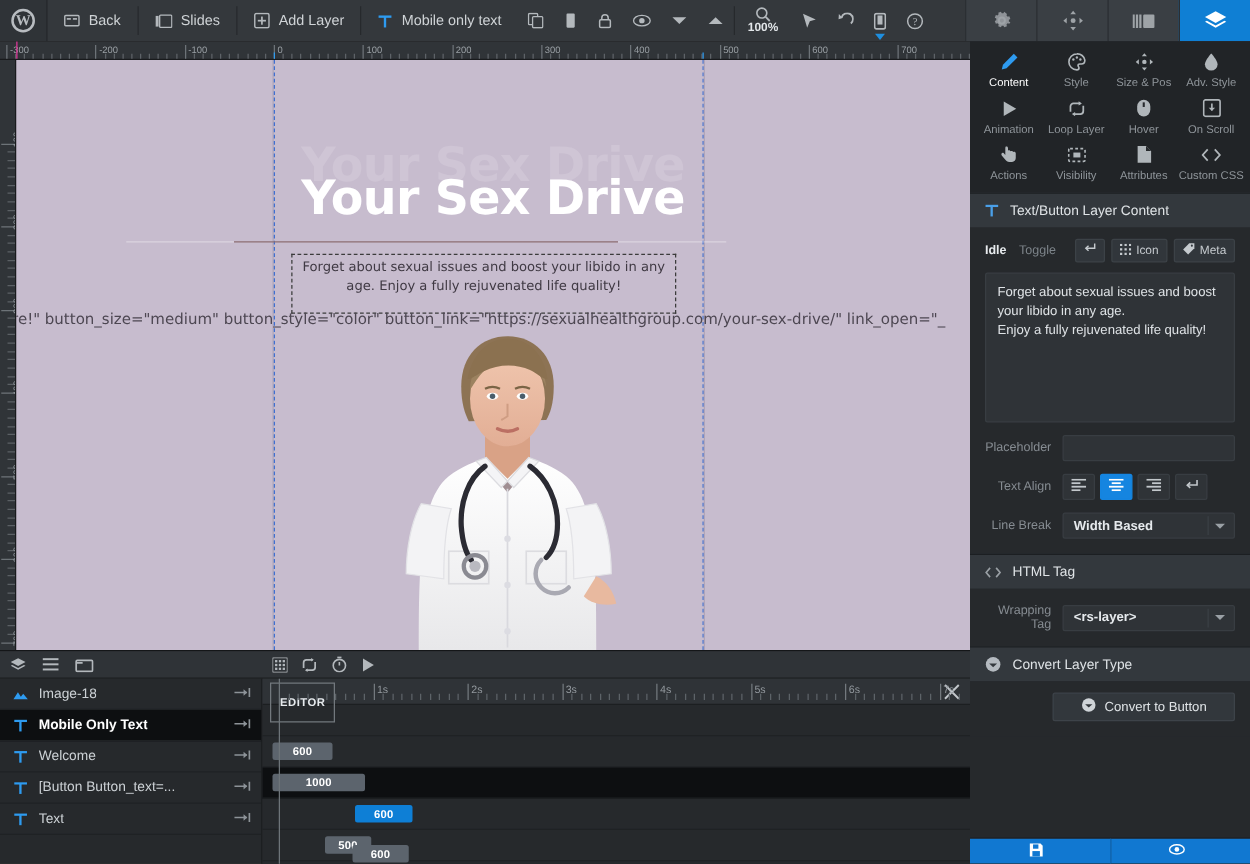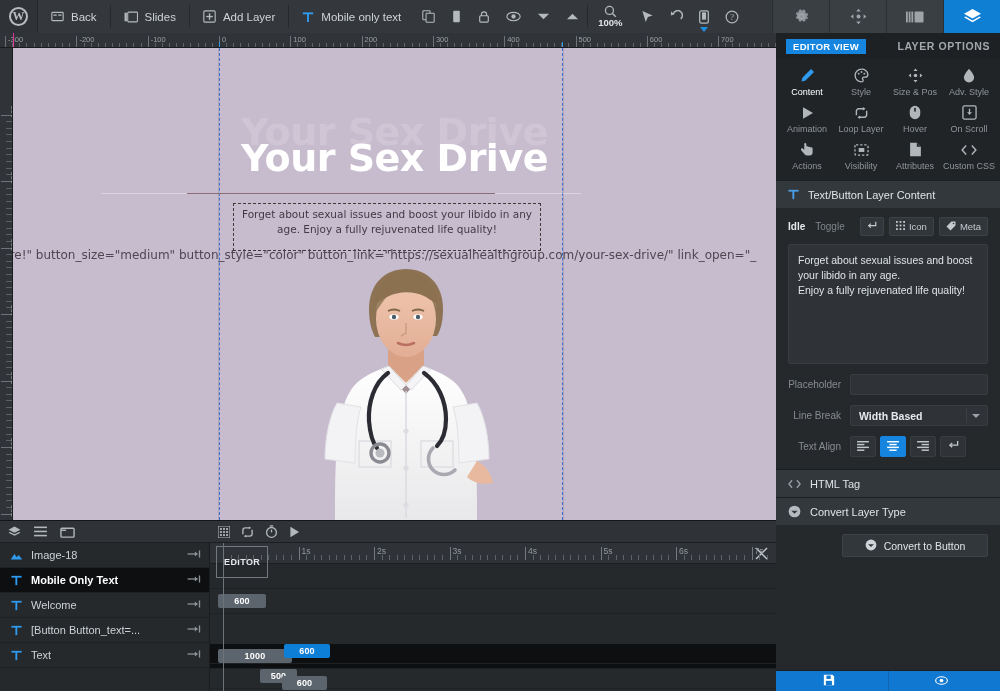--- a/index.html
+++ b/index.html
@@ -167,21 +167,21 @@
     position: absolute; right: 7px; top: 3px; width: 15px; height: 15px;
     color: #c3c8cc; cursor: pointer;
   }
   .tl-tick { position: absolute; top: 12px; width: 1px; height: 5px; background: #5d6368; }
   .tl-tick.major { top: 4px; height: 13px; background: #73797e; }
   .tl-tlabel { position: absolute; top: 3px; font-size: 8.5px; color: #93999e; }
   .tl-trow {
     position: absolute; left: 0; right: 0; height: 25px;
     border-bottom: 1px solid #1f2224;
   }
-  .tl-trow.selected { background: #0d0f11; margin-top: 30px; }
+  .tl-trow.selected { background: #0d0f11; }
   .tl-bar {
     position: absolute; top: 5px; height: 14px; border-radius: 2px;
     background: #5c646d; color: #ffffff; font-size: 9px; font-weight: bold;
     display: flex; align-items: center; justify-content: center;
     cursor: pointer; letter-spacing: .2px;
   }
   .tl-bar.blue { background: #0e7fd6; }
   .tl-playhead { position: absolute; top: 0; bottom: 0; width: 1px; background: #6d7479; }
 
   
@@ -978,24 +978,20 @@
             <div class="tl-bar" style="left: 72px; width: 45px; top: 133px;">
               <span>600</span>
             </div>
             <div class="tl-playhead" style="left: 13px;"></div>
           </div>
       </div>
     </div>
   </div>
 
   <div class="panel">
-    <div class="panel-head">
-      <div class="ev-chip">EDITOR VIEW</div>
-      <div class="lo-title">LAYER OPTIONS</div>
-    </div>
 
     <div class="tabgrid" id="tabGrid">
         <div class="tabcell active">
           <span class="tc-ico">
             <svg width="15" height="15" viewBox="0 0 16 16" fill="currentColor">
               <path d="M11.8 1.1 14.9 4.2 5.6 13.5 1.5 14.5 2.5 10.4Z"></path>
             </svg>
           </span>
           <span>Content</span>
         </div>
@@ -1156,29 +1152,20 @@
           <div>Forget about sexual issues and boost your libido in any age.</div>
           <div>Enjoy a fully rejuvenated life quality!</div>
         </div>
 
       <div class="frow">
         <div class="flabel">Placeholder</div>
         <div class="finput"></div>
       </div>
 
       <div class="frow">
-        <div class="flabel">Line Break</div>
-        <div class="fselect">
-          <span>Width Based</span>
-          <span class="sel-div"></span>
-          <span class="caret"></span>
-        </div>
-      </div>
-
-      <div class="frow">
         <div class="flabel">Text Align</div>
         <div class="align-grp">
           <div class="align-btn">
             <span>
               <svg width="12" height="10" viewBox="0 0 13 11" fill="currentColor">
                   <rect y="0" width="13" height="1.6"></rect>
                   <rect y="3.1" width="8" height="1.6"></rect>
                   <rect y="6.2" width="13" height="1.6"></rect>
                   <rect y="9.3" width="8" height="1.6"></rect>
                 </svg>
@@ -1207,30 +1194,49 @@
           <div class="align-btn">
             <span>
               <svg width="11" height="11" viewBox="0 0 12 12" fill="none" stroke="currentColor" stroke-width="1.4">
                   <path d="M10.5 1v4.5H2.3"></path>
                   <path d="M4.6 3.2 2 5.6l2.6 2.4"></path>
                 </svg>
             </span>
           </div>
         </div>
       </div>
+
+      <div class="frow">
+        <div class="flabel">Line Break</div>
+        <div class="fselect">
+          <span>Width Based</span>
+          <span class="sel-div"></span>
+          <span class="caret"></span>
+        </div>
+      </div>
     </div>
 
     <div class="sect-head">
       <span class="sh-ico">
         <svg width="13" height="10" viewBox="0 0 14 10" fill="none" stroke="currentColor" stroke-width="1.4">
             <path d="M4.4 1 1 5l3.4 4"></path>
             <path d="M9.6 1 13 5l-3.4 4"></path>
           </svg>
       </span>
       <span>HTML Tag</span>
+    </div>
+    <div class="sect-body">
+      <div class="frow" style="margin-top:3px;">
+        <div class="flabel">Wrapping Tag</div>
+        <div class="fselect">
+          <span>&lt;rs-layer&gt;</span>
+          <span class="sel-div"></span>
+          <span class="caret"></span>
+        </div>
+      </div>
     </div>
 
     <div class="sect-head">
       <span class="sh-ico">
         <svg width="13" height="13" viewBox="0 0 14 14" fill="#b4bac0">
             <circle cx="7" cy="7" r="6.3"></circle>
             <path d="M3.6 6.2h6.8l-3.4 3.2z" fill="#33383d"></path>
           </svg>
       </span>
       <span>Convert Layer Type</span>

